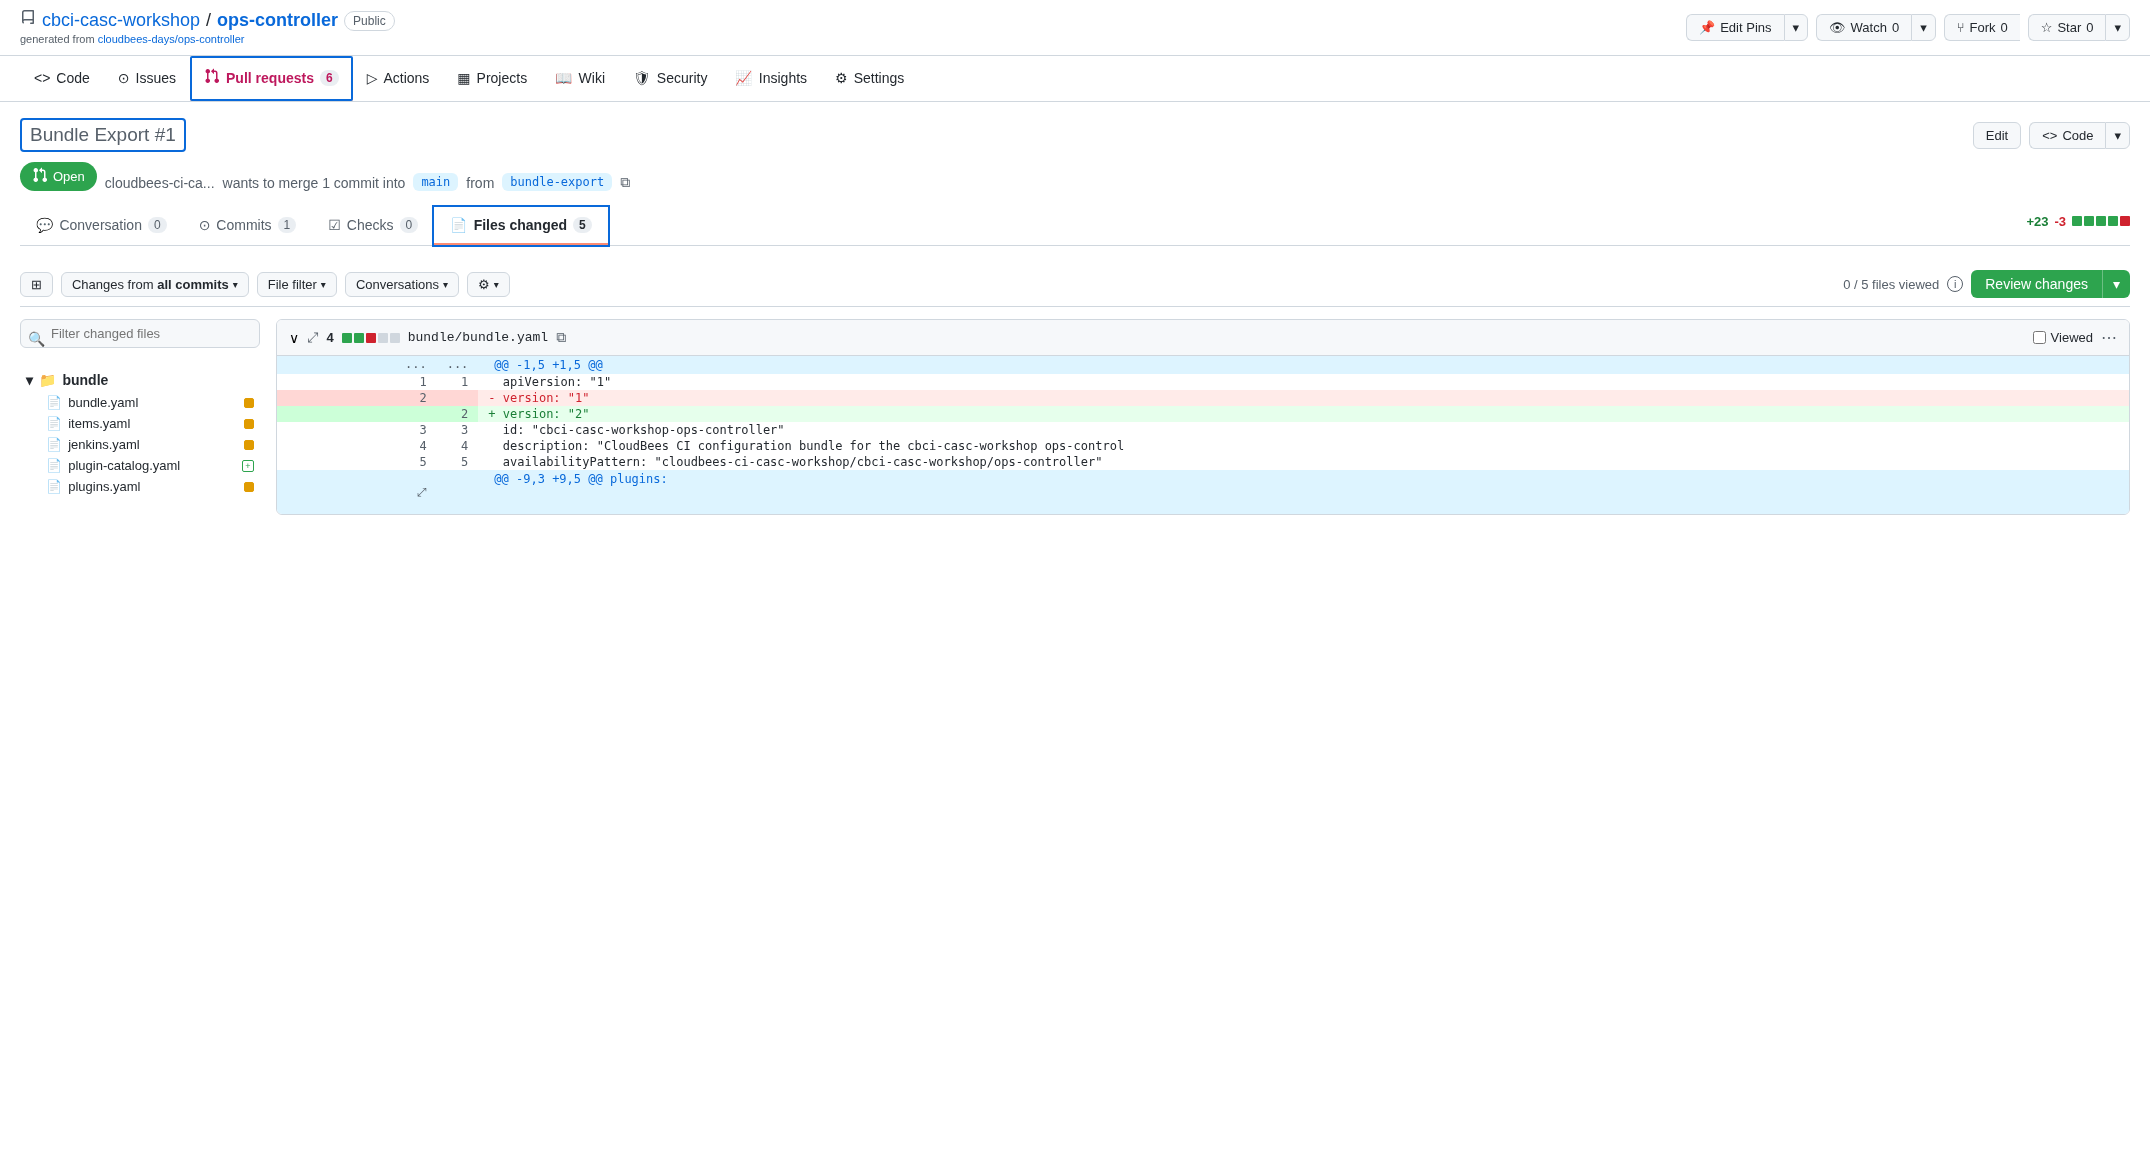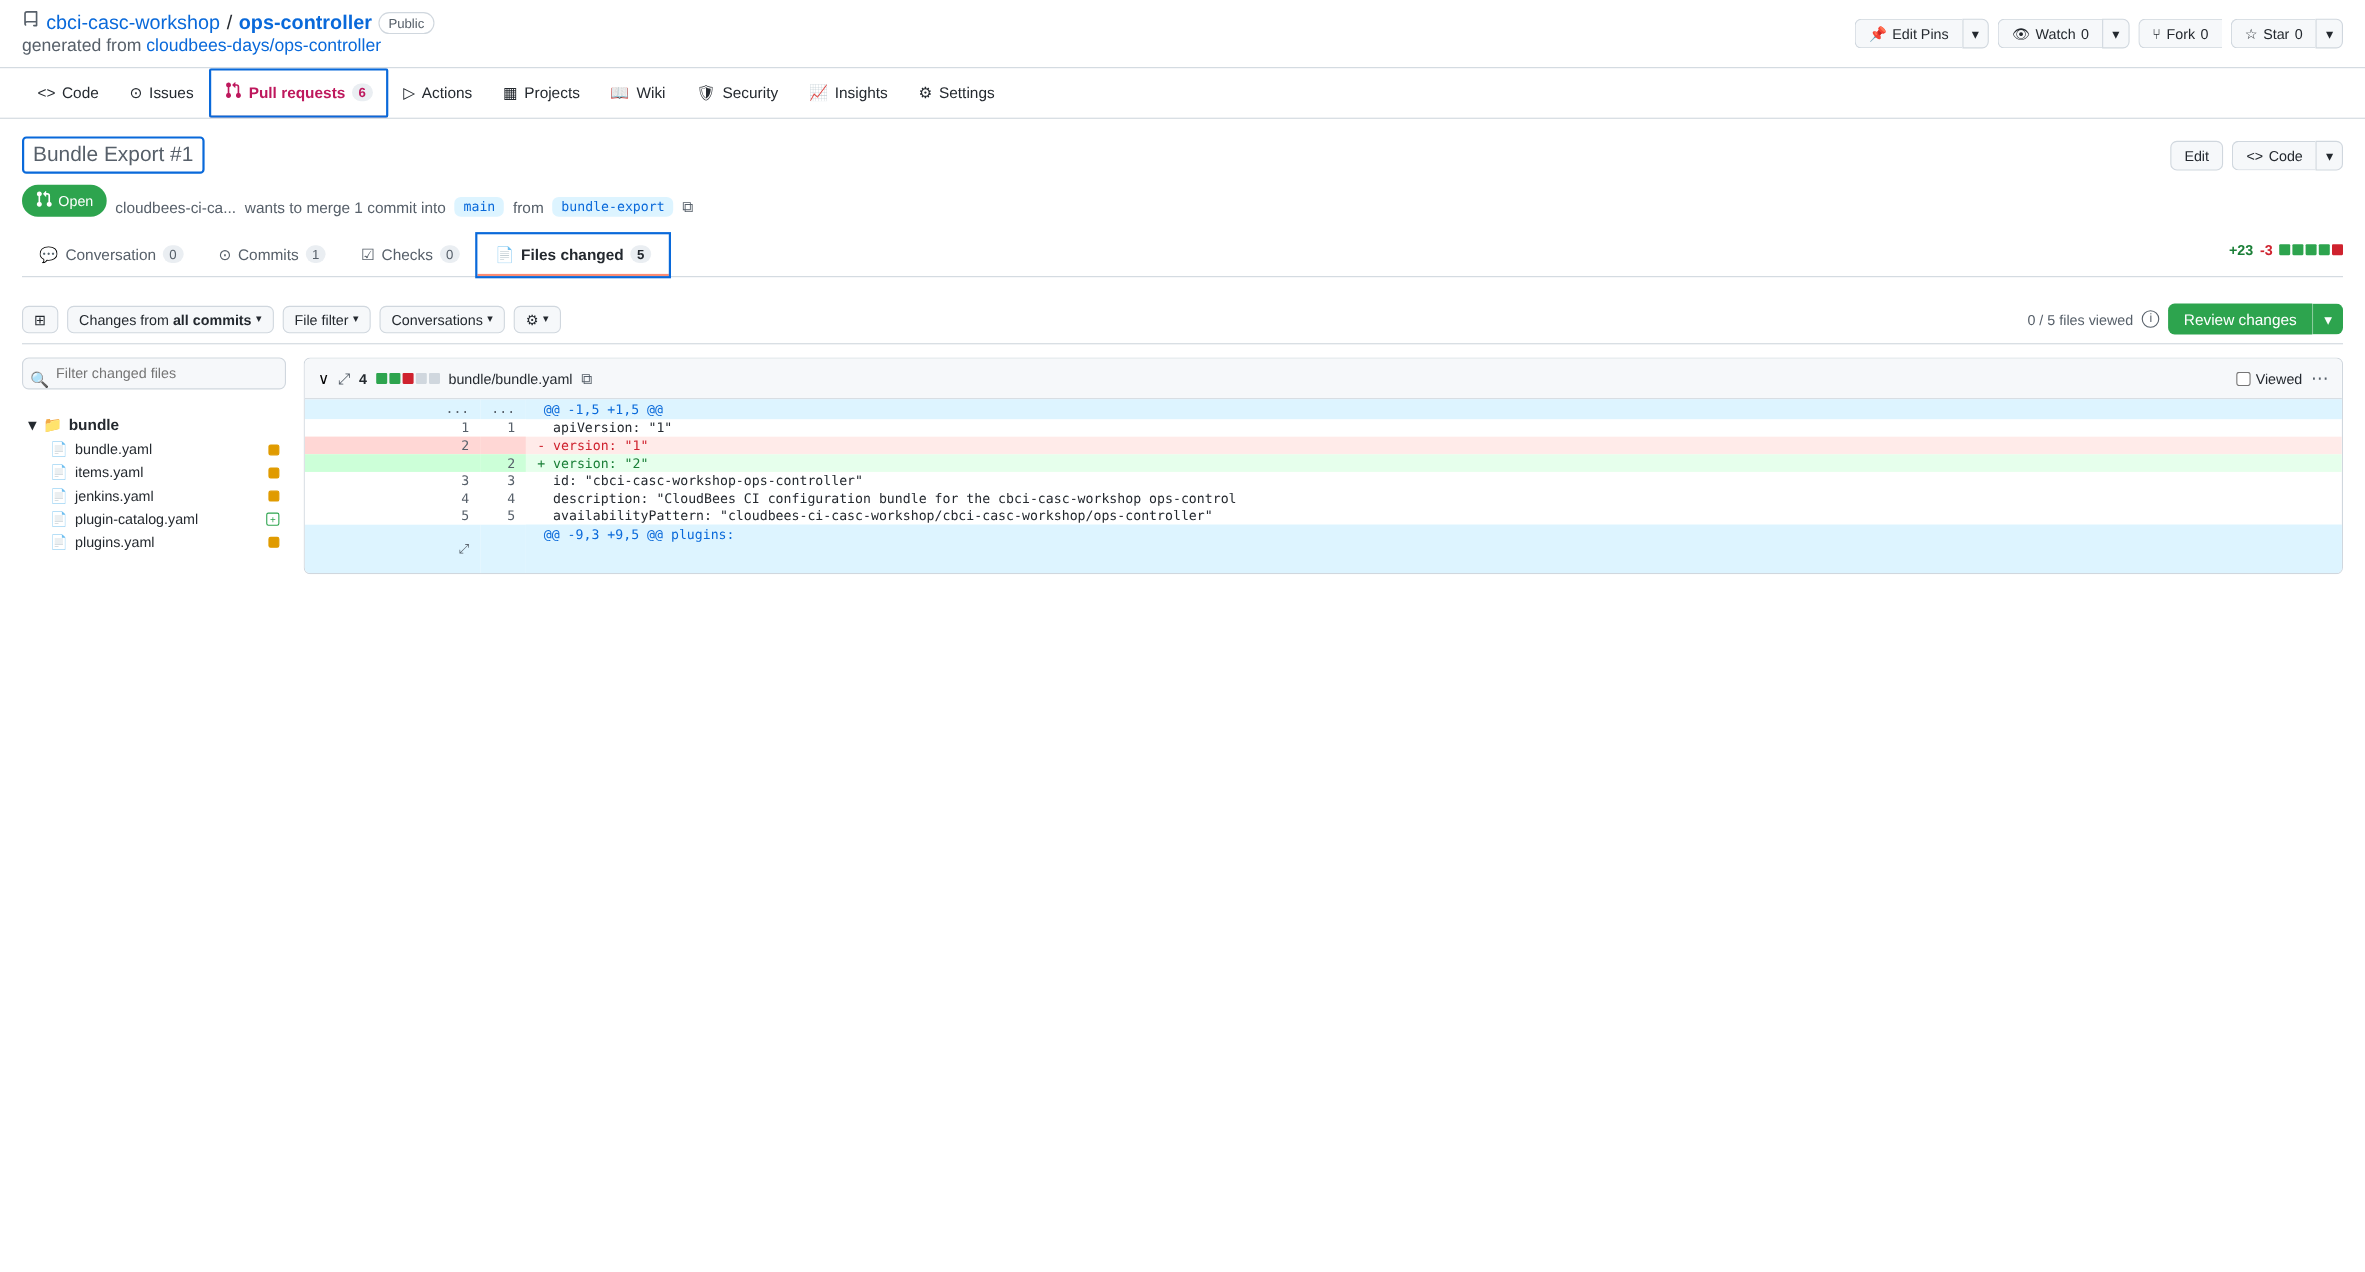--- a/index.html
+++ b/index.html
@@ -30,21 +30,21 @@
     }
     .repo-title-main a { color: #0969da; text-decoration: none; }
     .public-badge {
       border: 1px solid #d0d7de;
       border-radius: 20px;
       padding: 2px 8px;
       font-size: 12px;
       color: #57606a;
     }
     .generated-from {
-      font-size: 16px;
+      font-size: 11px;
       color: #57606a;
       margin-top: 2px;
     }
     .generated-from a { color: #0969da; text-decoration: none; }
     .header-actions {
       display: flex;
       align-items: center;
       gap: 8px;
     }
     .btn {
@@ -365,21 +365,21 @@
       display: flex;
       align-items: center;
       gap: 8px;
     }
     .diff-file-bars {
       display: inline-flex;
       gap: 2px;
     }
     .diff-file-bar { width: 10px; height: 10px; border-radius: 1px; }
     .diff-file-name {
-      font-family: Liberation Sans, sans-serif;
+      font-family: Liberation Mono, monospace;
       font-size: 13px;
       color: #24292f;
       text-align: center;
     }
     .diff-file-header-right {
       display: flex;
       align-items: center;
       gap: 8px;
     }
     .viewed-checkbox {

